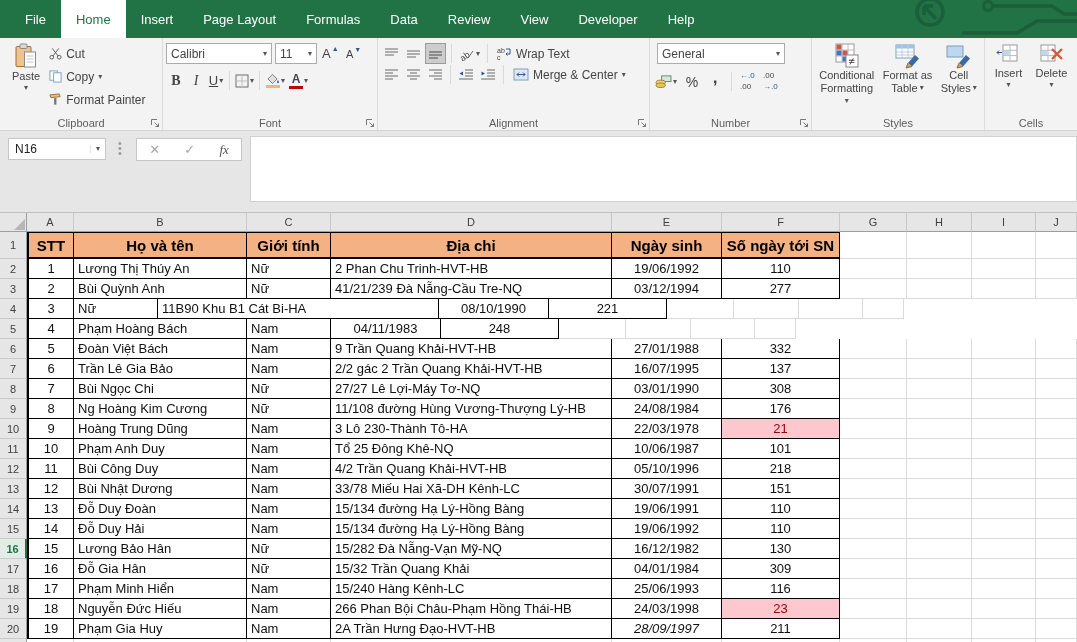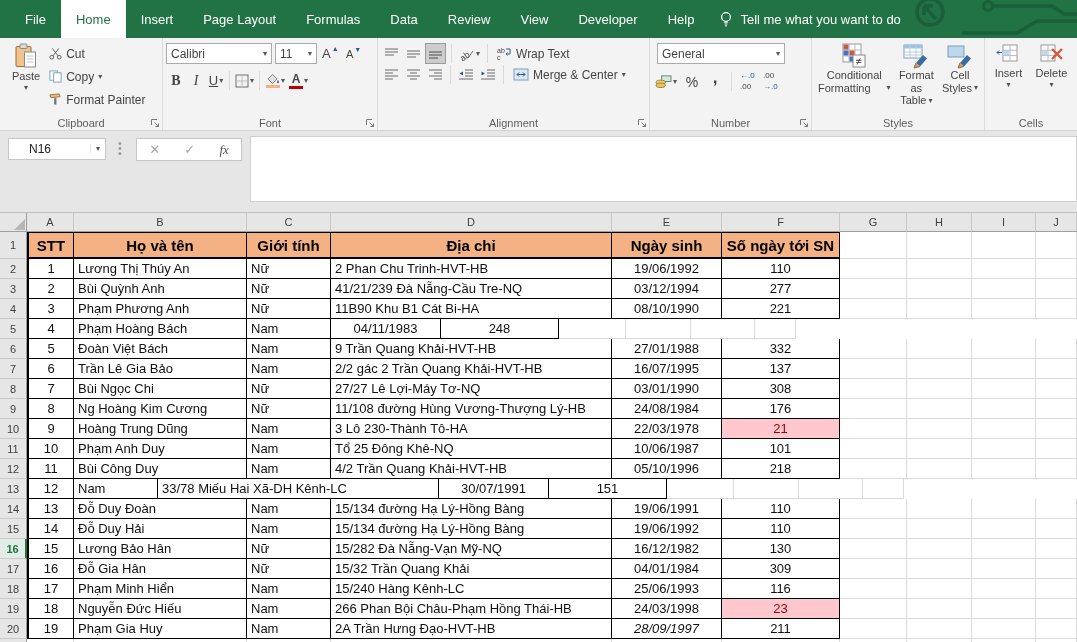--- a/index.html
+++ b/index.html
@@ -35,21 +35,21 @@
   .bigbtn .dd{margin-top:1px;}
   .letterB{font-family:"Liberation Serif",serif;font-weight:bold;font-size:14px;}
   .letterI{font-family:"Liberation Serif",serif;font-style:italic;font-size:14px;}
   .letterU{font-size:13px;text-decoration:underline;}
   .colorbtn{display:flex;flex-direction:column;align-items:center;line-height:1;}
   .colorbar{width:14px;height:3px;margin-top:1px;}
   .decobtn{font-size:8px;color:#444;display:flex;flex-direction:column;align-items:flex-start;line-height:1.2;}
 
   
   .fbar{height:82px;background:var(--chrome-bg);position:relative;border-bottom:1px solid #BFBFBF;}
-  .namebox{position:absolute;left:8px;top:7px;width:98px;height:22px;background:#fff;border:1px solid #C6C6C6;display:flex;align-items:center;font-size:12px;padding-left:20px;}
+  .namebox{position:absolute;left:8px;top:7px;width:98px;height:22px;background:#fff;border:1px solid #C6C6C6;display:flex;align-items:center;font-size:12px;padding-left:6px;}
   .namebox .dd{margin-left:auto;padding:0 5px;border-left:1px solid #E3E3E3;align-self:center;}
   .fdots{position:absolute;left:118px;top:10px;color:#9a9a9a;font-size:11px;letter-spacing:0;line-height:5px;}
   .fxbox{position:absolute;left:136px;top:7px;width:106px;height:23px;background:#fff;border:1px solid #C6C6C6;display:flex;align-items:center;justify-content:space-around;}
   .fxbox span{font-size:13px;color:#A6A6A6;cursor:pointer;}
   .fxbox .fx{font-family:"Liberation Serif",serif;font-style:italic;color:#555;}
   .finput{position:absolute;left:250px;top:5px;right:0px;height:66px;background:#fff;border:1px solid #D0D0D0;font-size:12px;padding:2px 4px;}
 
   
   .sheet{position:absolute;top:213px;left:0;width:1077px;height:429px;overflow:hidden;background:#fff;}
   .chrow{display:flex;height:19px;}
@@ -77,27 +77,20 @@
   <div class="tab">File</div>
   <div class="tab active">Home</div>
   <div class="tab">Insert</div>
   <div class="tab">Page Layout</div>
   <div class="tab">Formulas</div>
   <div class="tab">Data</div>
   <div class="tab">Review</div>
   <div class="tab">View</div>
   <div class="tab">Developer</div>
   <div class="tab">Help</div>
-  <div class="tellme">
-    <svg width="14" height="16" viewBox="0 0 14 16">
-      <circle cx="7" cy="6" r="4.4" fill="none" stroke="#fff" stroke-width="1.2"></circle>
-      <path d="M5.2 11.2 h3.6 M5.6 13 h2.8 M6.2 14.8 h1.6" stroke="#fff" stroke-width="1.2" fill="none"></path>
-    </svg>
-    <span>Tell me what you want to do</span>
-  </div>
   <svg class="deco" width="185" height="38" viewBox="0 0 185 38">
     <circle cx="38" cy="12" r="13" fill="none" stroke="#1B5E3A" stroke-width="3.5"></circle>
     <path d="M44 19 L32 6 M32 6 h9 M32 6 v9" stroke="#1B5E3A" stroke-width="3.5" fill="none"></path>
     <circle cx="96" cy="6" r="4.5" fill="none" stroke="#1B5E3A" stroke-width="3"></circle>
     <path d="M101 6 H160 L172 14 H185" stroke="#1B5E3A" stroke-width="3.5" fill="none"></path>
     <path d="M70 33 H125 L145 21 H185" stroke="#1B5E3A" stroke-width="3.5" fill="none"></path>
   </svg>
 </div>
 
 <div class="ribbon">
@@ -338,21 +331,21 @@
           <rect x="2" y="1" width="18" height="18" fill="#fff" stroke="#999"></rect>
           <path d="M8 1 V19 M14 1 V19 M2 7 H20 M2 13 H20" stroke="#bbb"></path>
           <rect x="2.5" y="1.5" width="5" height="5" fill="#C55A4B"></rect>
             <rect x="8.5" y="7.5" width="5" height="5" fill="#C55A4B"></rect>
           <rect x="2.5" y="7.5" width="5" height="5" fill="#4472C4"></rect>
             <rect x="8.5" y="13.5" width="5" height="5" fill="#4472C4"></rect>
           <rect x="12" y="12" width="12" height="12" fill="#fff" stroke="#888"></rect>
           <text x="14.5" y="22" font-size="11" fill="#333">≠</text>
         </svg>
         <span>Conditional</span>
-        <span style="display:flex;align-items:center;gap:16px;">
+        <span style="display:flex;align-items:center;gap:2px;flex-direction:column;">
             <span>Formatting</span>
             <span class="dd">▾</span>
           </span>
       </div>
       <div class="bigbtn">
         <svg width="26" height="26" viewBox="0 0 26 26">
           <rect x="1" y="2" width="18" height="13" fill="#fff" stroke="#7f9db9"></rect>
           <rect x="1" y="2" width="18" height="3.5" fill="#9DC3E6"></rect>
           <path d="M7 2 V15 M13 2 V15 M1 9 H19 M1 12 H19" stroke="#b9cde2"></path>
           <path d="M13 20 L20 12 L24 15.5 L17 23.5 Z" fill="#3b6aa0"></path>
@@ -471,21 +464,20 @@
         <div class="c center" style="width: 110px;">03/12/1994</div>
         <div class="c center" style="width: 118px;">277</div>
         <div class="c empty" style="width: 67px;"></div>
         <div class="c empty" style="width: 65px;"></div>
         <div class="c empty" style="width: 64px;"></div>
         <div class="c empty" style="width: 41px;"></div>
       </div>
       <div class="xrow" style="height: 20px;">
         <div class="rowhdr">4</div>
         <div class="c center first" style="width: 47px;">3</div>
-        <div class="c left" style="width: 173px;">Phạm Phương Anh</div>
         <div class="c left" style="width: 84px;">Nữ</div>
         <div class="c left" style="width: 281px;">11B90 Khu B1 Cát Bi-HA</div>
         <div class="c center" style="width: 110px;">08/10/1990</div>
         <div class="c center" style="width: 118px;">221</div>
         <div class="c empty" style="width: 67px;"></div>
         <div class="c empty" style="width: 65px;"></div>
         <div class="c empty" style="width: 64px;"></div>
         <div class="c empty" style="width: 41px;"></div>
       </div>
       <div class="xrow" style="height: 20px;">
@@ -587,20 +579,21 @@
         <div class="c center" style="width: 110px;">05/10/1996</div>
         <div class="c center" style="width: 118px;">218</div>
         <div class="c empty" style="width: 67px;"></div>
         <div class="c empty" style="width: 65px;"></div>
         <div class="c empty" style="width: 64px;"></div>
         <div class="c empty" style="width: 41px;"></div>
       </div>
       <div class="xrow" style="height: 20px;">
         <div class="rowhdr">13</div>
         <div class="c center first" style="width: 47px;">12</div>
+        <div class="c left" style="width: 173px;">Bùi Nhật Dương</div>
         <div class="c left" style="width: 84px;">Nam</div>
         <div class="c left" style="width: 281px;">33/78 Miếu Hai Xã-DH Kênh-LC</div>
         <div class="c center" style="width: 110px;">30/07/1991</div>
         <div class="c center" style="width: 118px;">151</div>
         <div class="c empty" style="width: 67px;"></div>
         <div class="c empty" style="width: 65px;"></div>
         <div class="c empty" style="width: 64px;"></div>
         <div class="c empty" style="width: 41px;"></div>
       </div>
       <div class="xrow" style="height: 20px;">

